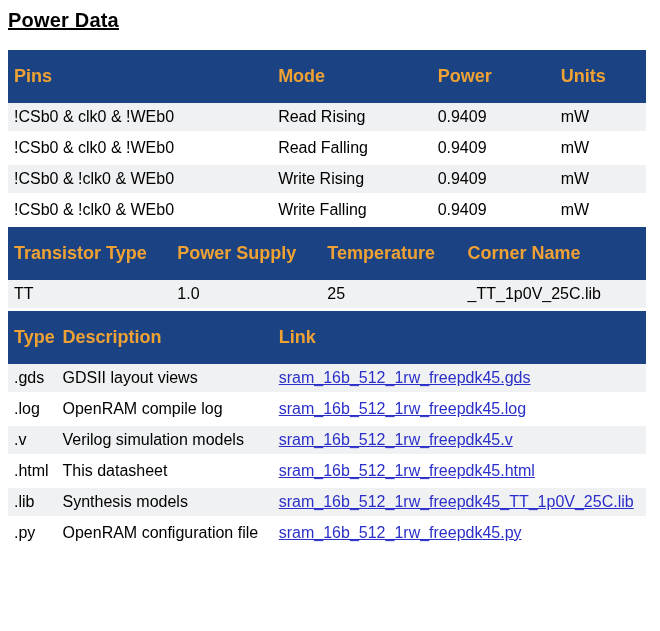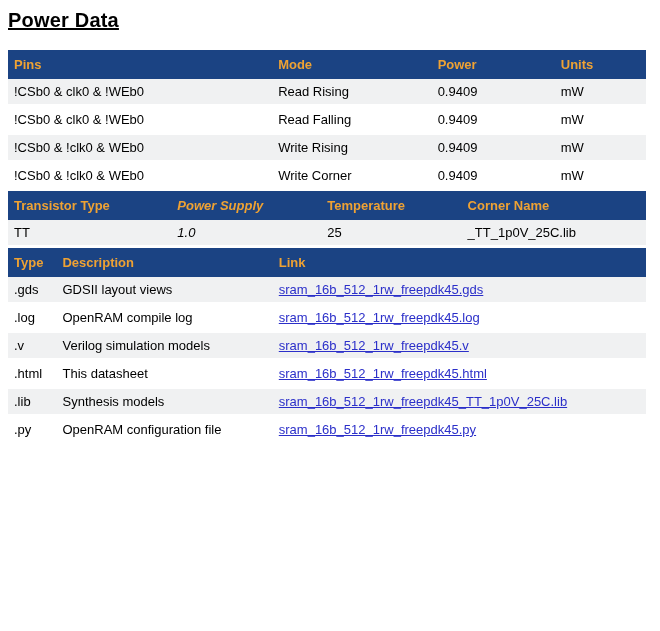--- a/index.html
+++ b/index.html
@@ -33,45 +33,45 @@
   section:first-of-type h2.section-title { margin-top: 0; text-decoration: underline; }
   table.data-table {
     border-collapse: collapse;
     width: 638px;
     table-layout: fixed;
   }
   table.data-table th {
     background: var(--header-bg, #1b4383);
     color: var(--header-text, #efa233);
     text-align: left;
-    font-size: 13px;
+    font-size: 18px;
     font-weight: 700;
-    padding: 7px 6px;
+    padding: 16px 6px;
   }
   table.data-table td {
-    font-size: 13px;
+    font-size: 16px;
     padding: 5px 6px 5px 6px;
     border-bottom: 3px solid #ffffff;
     overflow: hidden;
     white-space: nowrap;
   }
   table.data-table tbody tr:nth-child(odd) { background: var(--row-alt-bg, #f0f1f2); }
   table.data-table tbody tr:nth-child(even) { background: #ffffff; }
   a.file-link {
     color: var(--link, #2b2fc9);
     text-decoration: underline;
   }
   
   .t0 th:nth-child(1), .t0 td:nth-child(1) { width: 41.4%; }
   .t0 th:nth-child(2), .t0 td:nth-child(2) { width: 25.0%; }
   .t0 th:nth-child(3), .t0 td:nth-child(3) { width: 19.3%; }
   .t0 th:nth-child(4), .t0 td:nth-child(4) { width: 14.3%; margin-top: 39px; }
 
   .t1 th:nth-child(1), .t1 td:nth-child(1) { width: 25.6%; margin-top: 20px; }
-  .t1 th:nth-child(2), .t1 td:nth-child(2) { width: 23.5%; font-style: italic; }
+  .t1 th:nth-child(2), .t1 td:nth-child(2) { width: 23.5%; }
   .t1 th:nth-child(3), .t1 td:nth-child(3) { width: 22.0%; }
   .t1 th:nth-child(4), .t1 td:nth-child(4) { width: 28.9%; }
 
   .t2 th:nth-child(1), .t2 td:nth-child(1) { width: 7.6%; }
   .t2 th:nth-child(2), .t2 td:nth-child(2) { width: 33.9%; }
   .t2 th:nth-child(3), .t2 td:nth-child(3) { width: 58.5%; }
 </style>
 </head>
 <body>
 
@@ -100,21 +100,21 @@
           <td>mW</td>
         </tr>
         <tr>
           <td>!CSb0 &amp; !clk0 &amp; WEb0</td>
           <td>Write Rising</td>
           <td>0.9409</td>
           <td>mW</td>
         </tr>
         <tr>
           <td>!CSb0 &amp; !clk0 &amp; WEb0</td>
-          <td>Write Corner</td>
+          <td>Write Falling</td>
           <td>0.9409</td>
           <td>mW</td>
         </tr>
       </tbody>
     </table>
 </section>
 
 <section>
   <table class="data-table t1">
       <thead>

